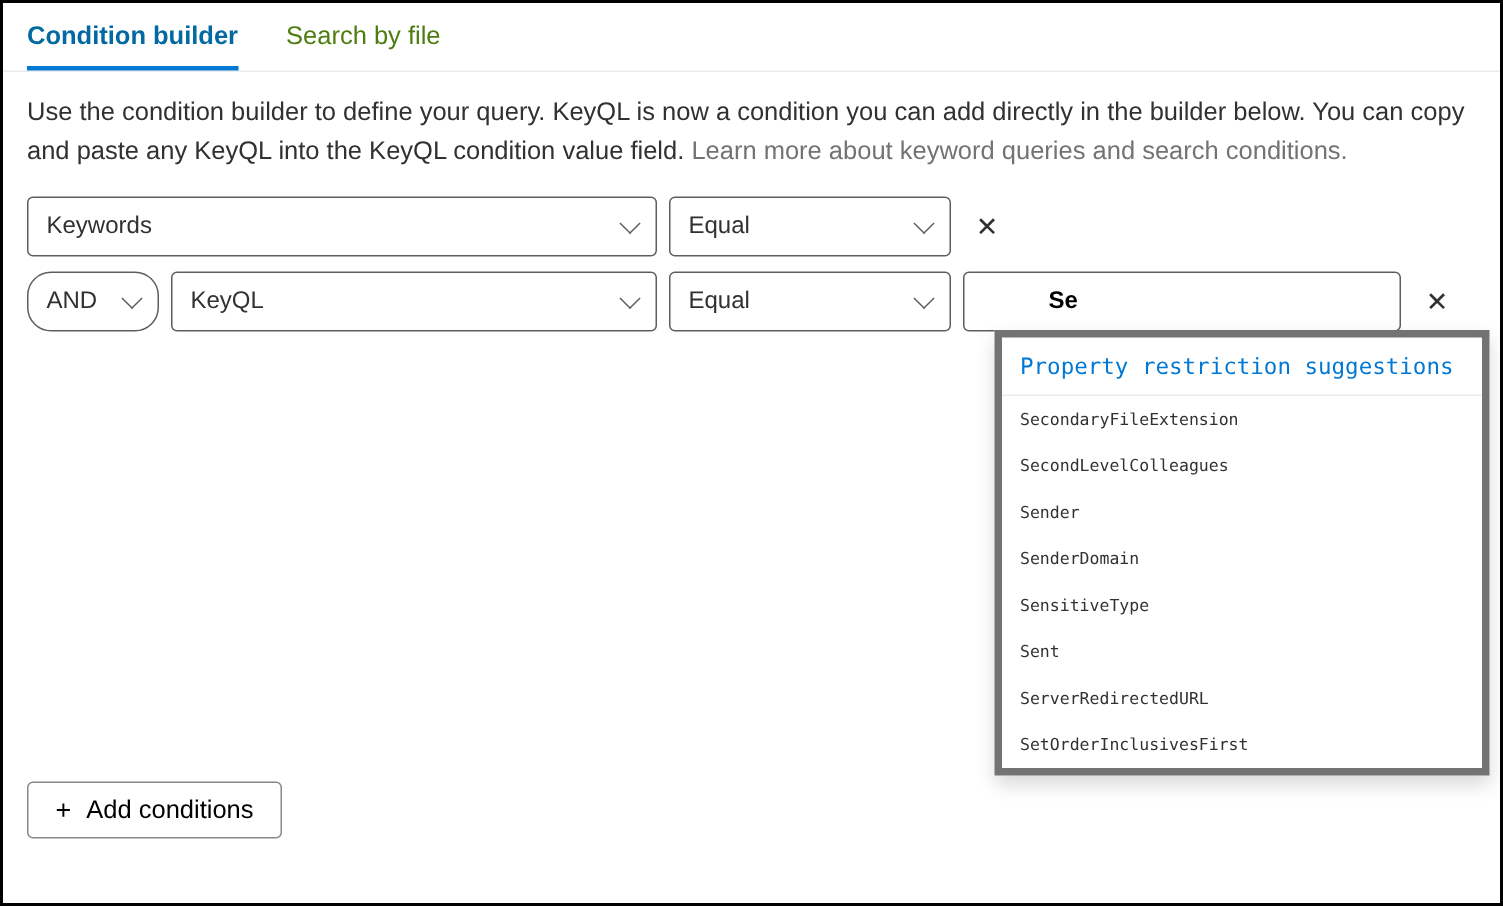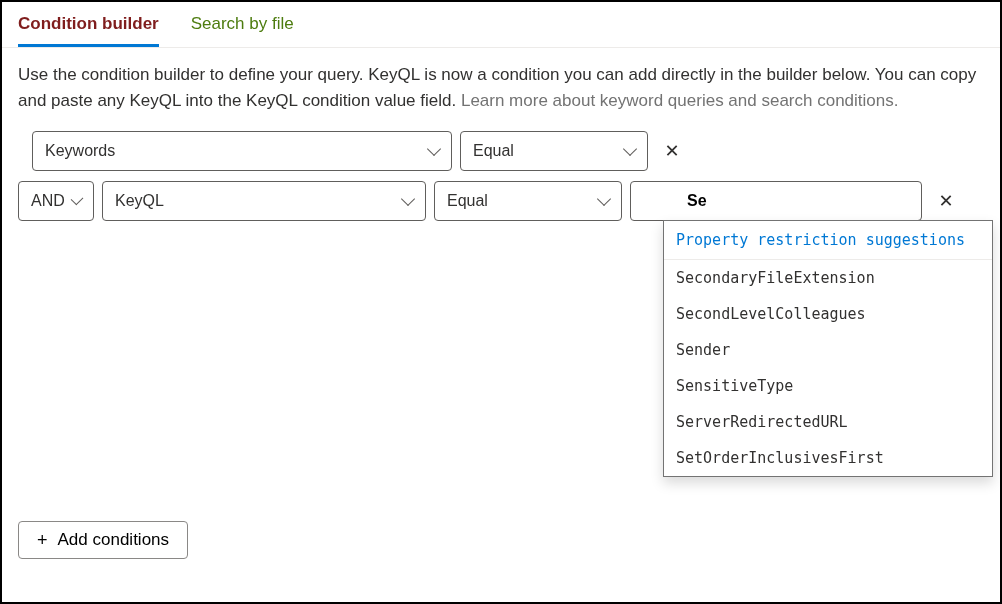--- a/index.html
+++ b/index.html
@@ -24,21 +24,21 @@
       border-bottom: 1px solid #edebe9;
     }
     .tab {
       padding-bottom: 10px;
       cursor: pointer;
       font-size: 17px;
       color: #4d7c0f;
       border-bottom: 3px solid transparent;
     }
     .tab.active {
-      color: #7f1d1d;
+      color: #0369a1;
       font-weight: 600;
       border-bottom: 3px solid #0078d4;
     }
     .description {
       padding: 14px 16px 8px 16px;
       font-size: 17px;
       line-height: 1.5;
       color: #323130;
     }
     .description a {
@@ -77,25 +77,25 @@
       display: inline-block;
       width: 10px;
       height: 10px;
       border-right: 1px solid #605e5c;
       border-bottom: 1px solid #605e5c;
       transform: rotate(45deg);
       margin-top: -4px;
       margin-left: 8px;
     }
     .w-and {
-      width: 76px;
+      width: 88px;
+      border-radius: 16px;
     }
     .w-property {
       flex: 0 0 420px;
-      margin-left: 14px;
     }
     .w-property2 {
       flex: 0 0 324px;
     }
     .w-operator {
       flex: 0 0 188px;
       align-items: center;
     }
     .w-value {
       flex: 0 0 292px;
@@ -122,36 +122,36 @@
       font-size: 18px;
       color: #323130;
       line-height: 1;
     }
     .suggestions {
       position: absolute;
       top: 39px;
       left: 645px;
       width: 330px;
       background: #fff;
-      border: 1px solid #737373;
+      border: 5px solid #737373;
       box-shadow: 0 6px 12px rgba(0,0,0,0.15);
       z-index: 10;
       max-height: 380px;
       overflow-y: auto;
     }
     .suggestions-header {
       color: #0078d4;
       font-family: "Consolas", monospace;
       font-size: 15px;
       padding: 10px 12px;
       border-bottom: 1px solid #edebe9;
     }
     .suggestion-item {
       font-family: "Consolas", monospace;
-      font-size: 15px;
+      font-size: 11px;
       padding: 9px 12px;
       cursor: pointer;
       color: #323130;
     }
     .add-conditions {
       margin-top: 280px;
       margin-left: 16px;
       border: 1px solid #8a8886;
       background: #fff;
       border-radius: 4px;
@@ -215,21 +215,23 @@
     </div>
     <div class="close-btn">
       <span class="close-icon">✕</span>
     </div>
 
     <div class="suggestions">
       <div class="suggestions-header">Property restriction suggestions</div>
       <div class="suggestion-item">SecondaryFileExtension</div>
       <div class="suggestion-item">SecondLevelColleagues</div>
       <div class="suggestion-item">Sender</div>
+      <div class="suggestion-item">SenderDomain</div>
       <div class="suggestion-item">SensitiveType</div>
+      <div class="suggestion-item">Sent</div>
       <div class="suggestion-item">ServerRedirectedURL</div>
       <div class="suggestion-item">SetOrderInclusivesFirst</div>
     </div>
   </div>
 
 </div>
 
 <button class="add-conditions">
   <span class="plus-icon">+</span>
   <span>Add conditions</span>

